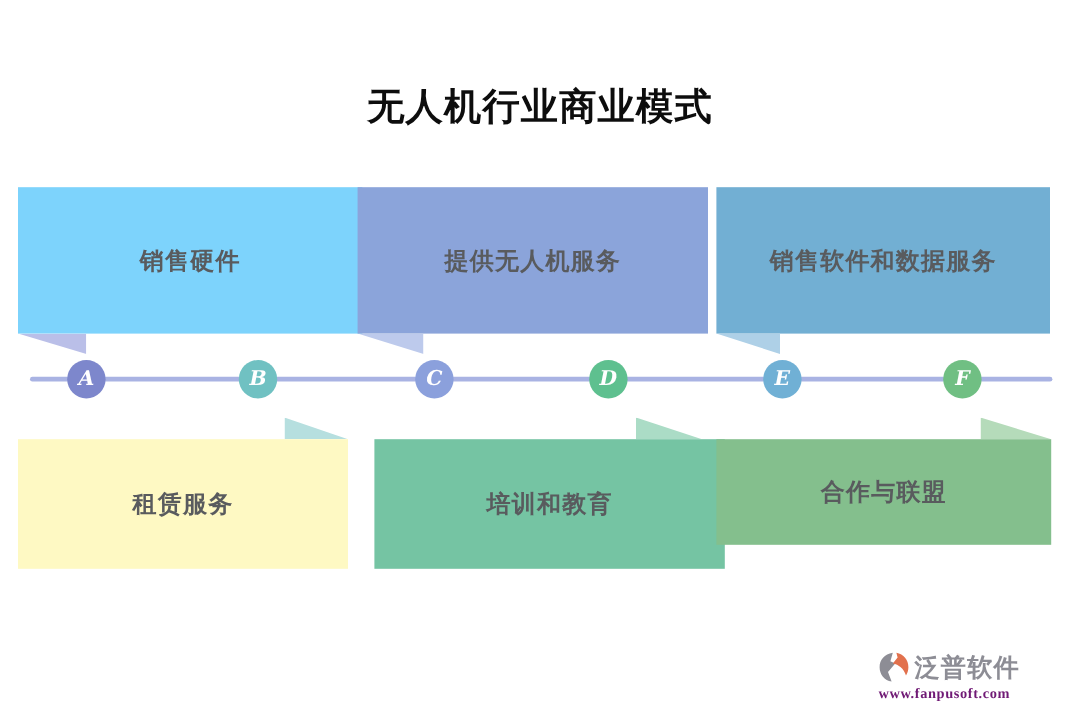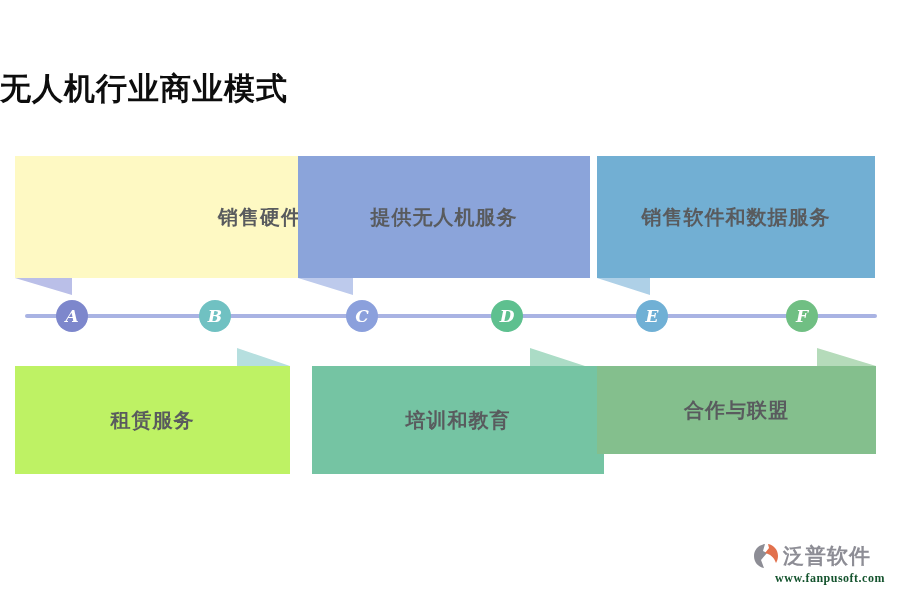--- a/index.html
+++ b/index.html
@@ -1,53 +1,53 @@
 <!DOCTYPE html>
 <html><head>
 <meta charset="utf-8">
 <style>
   html,body{margin:0;padding:0;background:#fff;}
   #canvas{
     position:relative;width:900px;height:600px;background:#ffffff;overflow:hidden;
     font-family:"Liberation Serif","DejaVu Serif",serif;
   }
   .title{
-    position:absolute;left:0;top:68px;width:900px;text-align:left;
+    position:absolute;left:0;top:68px;width:900px;text-align:center;
     font-size:31px;font-weight:bold;color:#0d0d0d;letter-spacing:1px;
   }
   .tbox{
     position:absolute;display:flex;align-items:center;justify-content:center;
     font-size:20px;font-weight:bold;color:#595b5e;letter-spacing:1px;
   }
   .tail{position:absolute;}
   .tail.down{clip-path:polygon(0 0,100% 0,100% 100%);}   
   .tail.up{clip-path:polygon(0 0,100% 100%,0 100%);}     
   .tl-line{position:absolute;left:25px;top:314px;width:852px;height:4px;border-radius:2px;}
   .node{
     position:absolute;top:300px;width:32px;height:32px;border-radius:50%;
     display:flex;align-items:center;justify-content:center;
     color:#ffffff;font-size:17px;font-style:italic;font-weight:bold;
     font-family:"DejaVu Serif","Liberation Serif",serif;
   }
   .footer{
     position:absolute;right:8px;bottom:14px;width:160px;
-    display:flex;flex-direction:column;align-items:center;
+    display:flex;flex-direction:column;align-items:flex-start;
   }
   .brandrow{display:flex;align-items:center;gap:4px;}
   .brand{font-size:21px;font-weight:bold;letter-spacing:1px;}
   .url{font-size:12px;font-family:"Liberation Serif",serif;font-weight:bold;letter-spacing:.5px;margin-top:1px;}
 </style>
 </head>
 <body>
 
 <div id="canvas">
 
   <div class="title">无人机行业商业模式</div>
 
-  <div class="tbox" style="left: 15px; top: 156px; width: 287px; height: 122px; background-color: #fef9c3; justify-content: flex-end;">
+  <div class="tbox" style="left: 15px; top: 156px; width: 287px; height: 122px; background-color: #7dd3fc;">
     <span>销售硬件</span>
   </div>
   <div class="tbox" style="left: 298px; top: 156px; width: 292px; height: 122px; background-color: rgb(139, 164, 218); justify-content: center;">
     <span>提供无人机服务</span>
   </div>
   <div class="tbox" style="left: 597px; top: 156px; width: 278px; height: 122px; background-color: rgb(114, 175, 211);">
     <span>销售软件和数据服务</span>
   </div>
 
   <div class="tail down" style="left: 15px; top: 278px; width: 57px; height: 17px; background-color: rgb(186, 191, 232);"></div>
@@ -71,36 +71,36 @@
     <span>E</span>
     </div>
   <div class="node" style="left: 786px; background-color: rgb(112, 191, 131);">
     <span>F</span>
     </div>
 
   <div class="tail up" style="left: 237px; top: 348px; width: 53px; height: 18px; background-color: rgb(182, 223, 223);"></div>
   <div class="tail up" style="left: 530px; top: 348px; width: 55px; height: 18px; background-color: rgb(171, 220, 198);"></div>
   <div class="tail up" style="left: 817px; top: 348px; width: 59px; height: 18px; background-color: rgb(181, 219, 186);"></div>
 
-  <div class="tbox" style="left: 15px; top: 366px; width: 275px; height: 108px; background-color: #bef264;">
+  <div class="tbox" style="left: 15px; top: 366px; width: 275px; height: 108px; background-color: #fef9c3;">
     <span>租赁服务</span>
   </div>
   <div class="tbox" style="left: 298px; top: 366px; width: 292px; height: 108px; background-color: rgb(117, 196, 163); margin-left: 14px;">
     <span>培训和教育</span>
   </div>
   <div class="tbox" style="left: 597px; top: 366px; width: 279px; height: 88px; background-color: rgb(132, 191, 141);">
     <span>合作与联盟</span>
   </div>
 
   <div class="footer">
     <div class="brandrow">
       <span style="display:inline-flex;">
         <svg width="26" height="26" viewBox="0 0 26 26">
           <path id="logo-gray" d="M12 1 C 5 2 1 7 1 13 c0 6 4 11 10 12 L 8 17 l 6 -7 -4 -2 z" fill="#8d8d95"></path>
           <path id="logo-orange" d="M15 1 c 6 1 10 6 10 12 0 3 -1 5 -2 7 C 21 14 17 11 12 10 l 4 -5 z" fill="#e2714d"></path>
         </svg>
       </span>
       <span class="brand" style="color: rgb(141, 141, 149);">泛普软件</span>
     </div>
-    <span class="url" style="color: #14532d; margin-left: 36px;">www.fanpusoft.com</span>
+    <span class="url" style="color: #701a75;">www.fanpusoft.com</span>
   </div>
 
 </div>
 
 </body></html>

